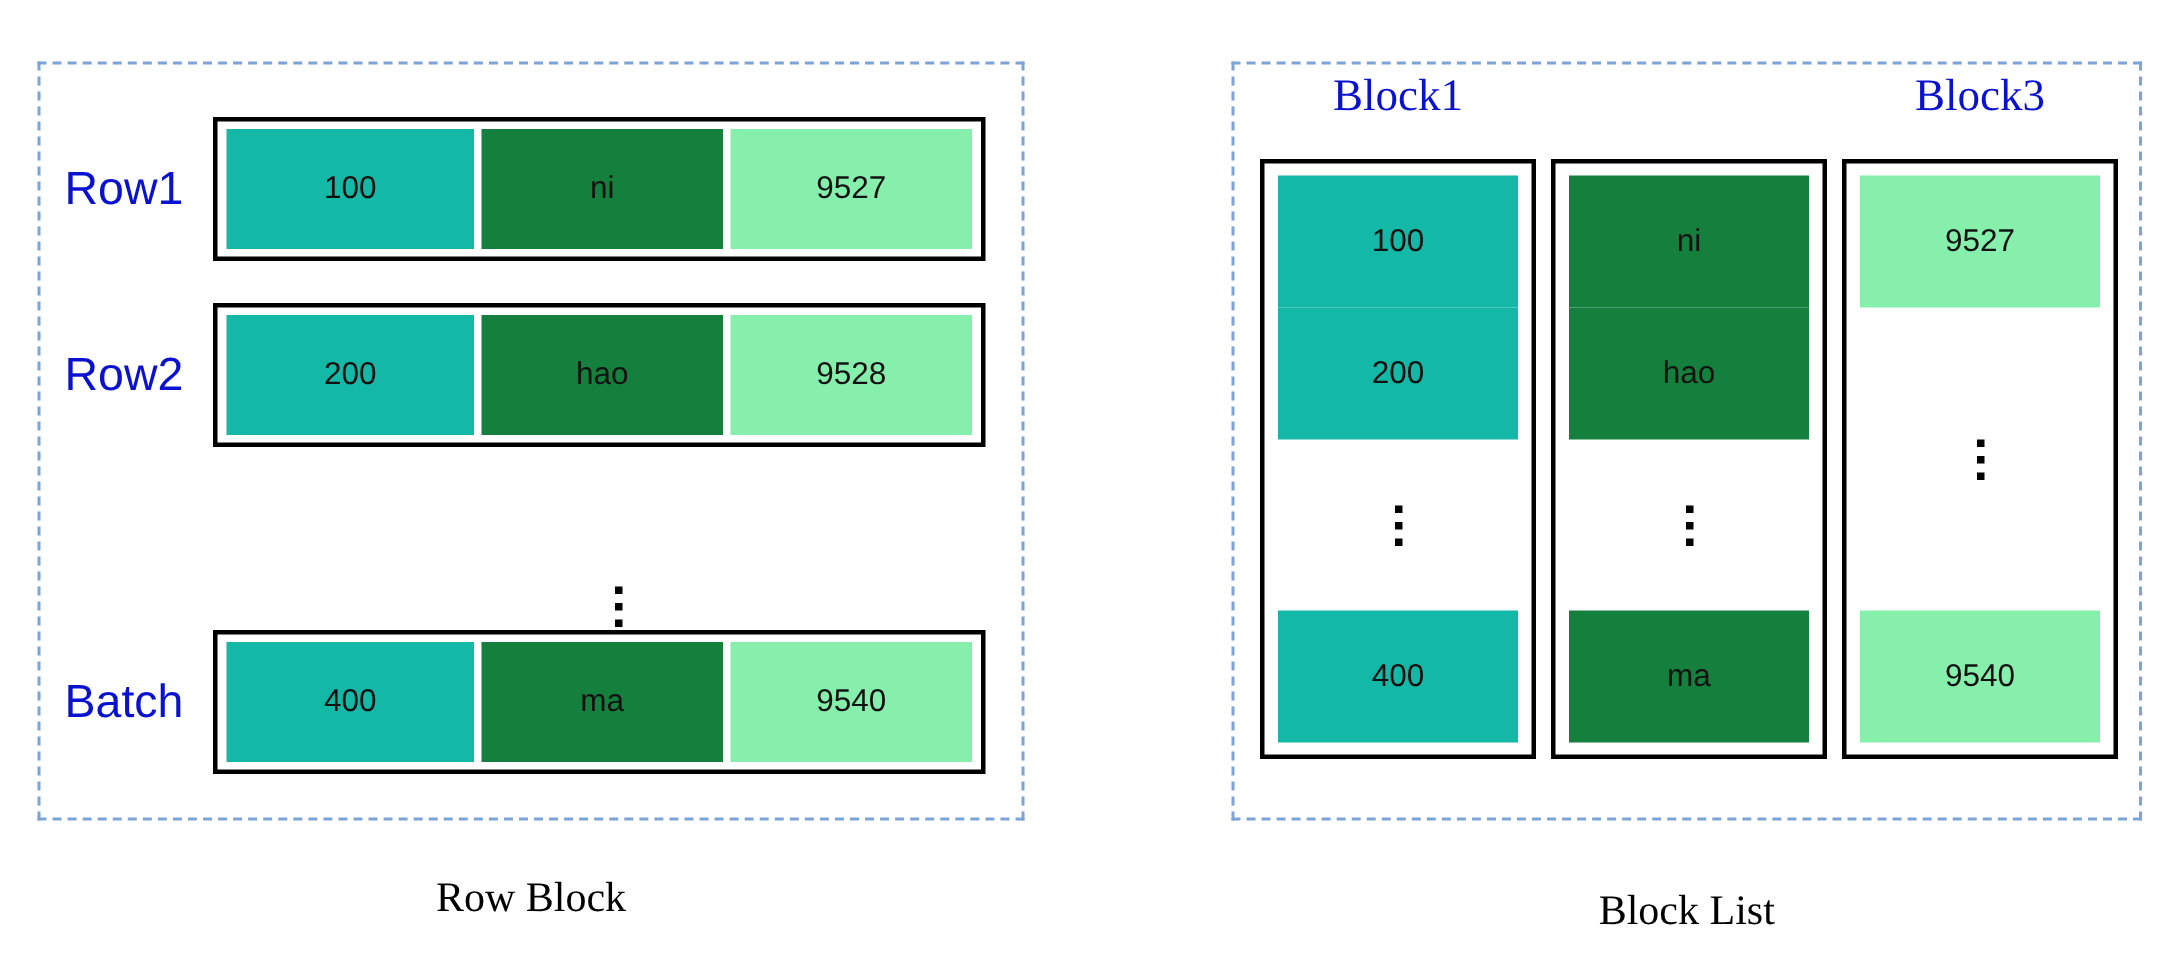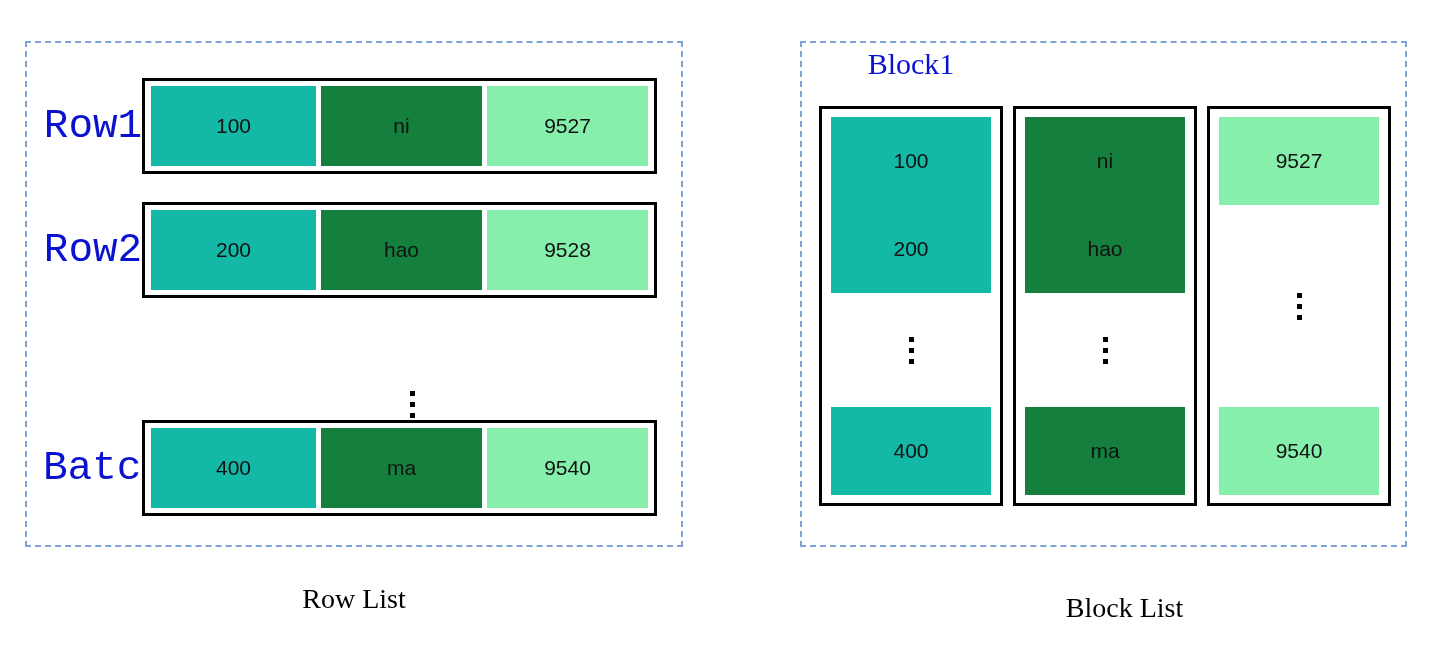--- a/index.html
+++ b/index.html
@@ -41,23 +41,23 @@
     left: 0;
     width: 658px;
     height: 100px;
     display: flex;
     align-items: center;
   }
   .row-label {
     position: absolute;
     left: 16px;
     width: 100px;
-    text-align: center;
-    font-family: Liberation Mono, monospace;
-    font-size: 41px;
+    text-align: left;
+    font-family: Liberation Sans, sans-serif;
+    font-size: 31px;
     color: #0A12CF;
     white-space: nowrap;
   }
   .row-box {
     position: absolute;
     left: 115px;
     width: 515px;
     height: 96px;
     border: 3px solid #000000;
     box-sizing: border-box;
@@ -98,21 +98,21 @@
     display: block;
     width: 5px;
     height: 5px;
     background: #000000;
   }
   #row-batch-dots { left: 383px; top: 348px; }
 
   #row-batch-caption { left: 25px; top: 583px; width: 658px; }
 
   
-  #block-list-panel { left: 800px; top: 41px; width: 607px; height: 506px; }
+  #block-list-panel { left: 821px; top: 41px; width: 607px; height: 506px; }
 
   .block-col {
     position: absolute;
     top: 63px;
     width: 184px;
     height: 400px;
     border: 3px solid #000000;
     box-sizing: border-box;
     background: #ffffff;
     display: flex;
@@ -188,21 +188,21 @@
     <span class="row-label">Batch</span>
     <div class="row-box">
       <div class="row-cell c0 sw-yellow">400</div>
       <div class="row-cell c1 sw-green">ma</div>
       <div class="row-cell c2 sw-blue">9540</div>
     </div>
   </div>
 
 </div>
 
-<div class="caption" id="row-batch-caption">Row List</div>
+<div class="caption" id="row-batch-caption">Row Block</div>
 
 <div class="panel" id="block-list-panel">
 
   <div class="block-label" id="block-label-1">Block1</div>
   <div class="block-col" id="block-col-1">
     <div class="block-cell sw-yellow">100</div>
     <div class="block-cell sw-yellow">200</div>
     <div class="block-gap">
       <div class="vdots" style="position:relative;">
           <i></i>
@@ -219,20 +219,21 @@
     <div class="block-gap">
       <div class="vdots" style="position:relative;">
           <i></i>
           <i></i>
           <i></i>
         </div>
     </div>
     <div class="block-cell sw-green">ma</div>
   </div>
 
+  <div class="block-label" id="block-label-3">Block3</div>
   <div class="block-col" id="block-col-3">
     <div class="block-cell sw-blue">9527</div>
     <div class="block-gap">
       <div class="vdots" style="position:relative;">
           <i></i>
           <i></i>
           <i></i>
         </div>
     </div>
     <div class="block-cell sw-blue">9540</div>

